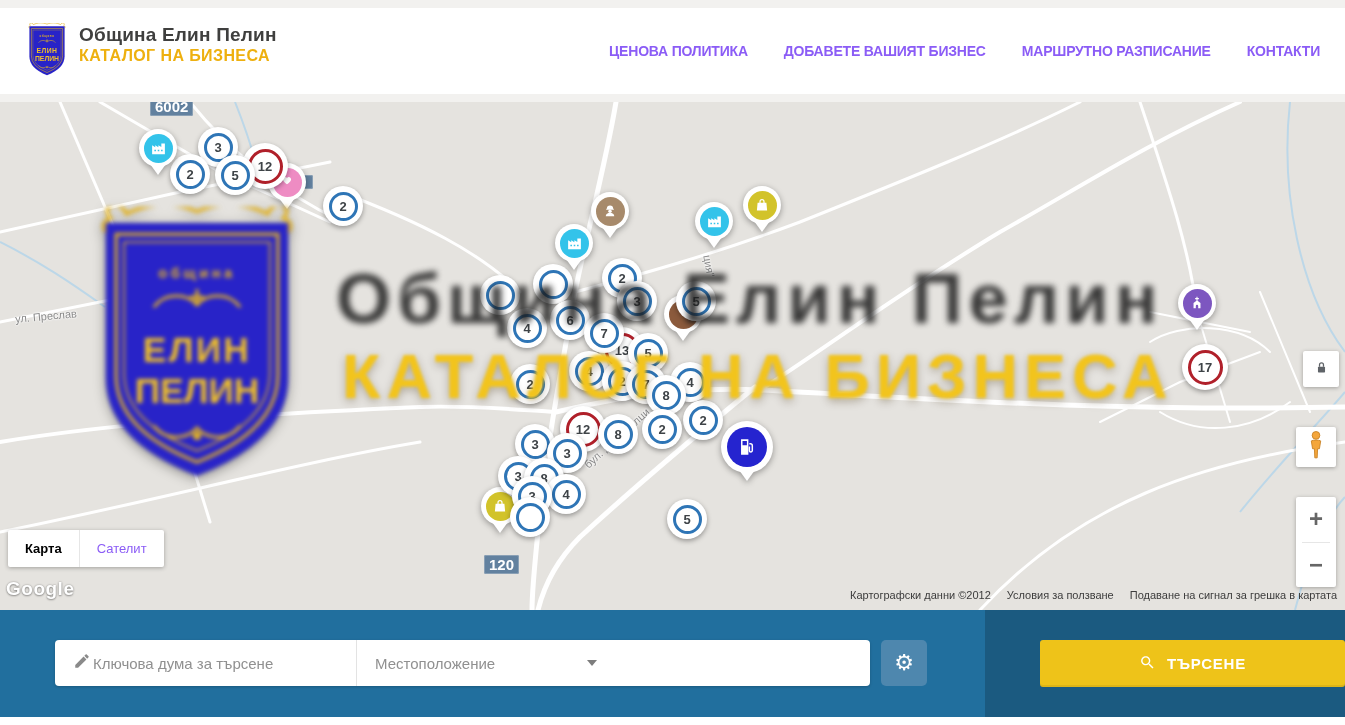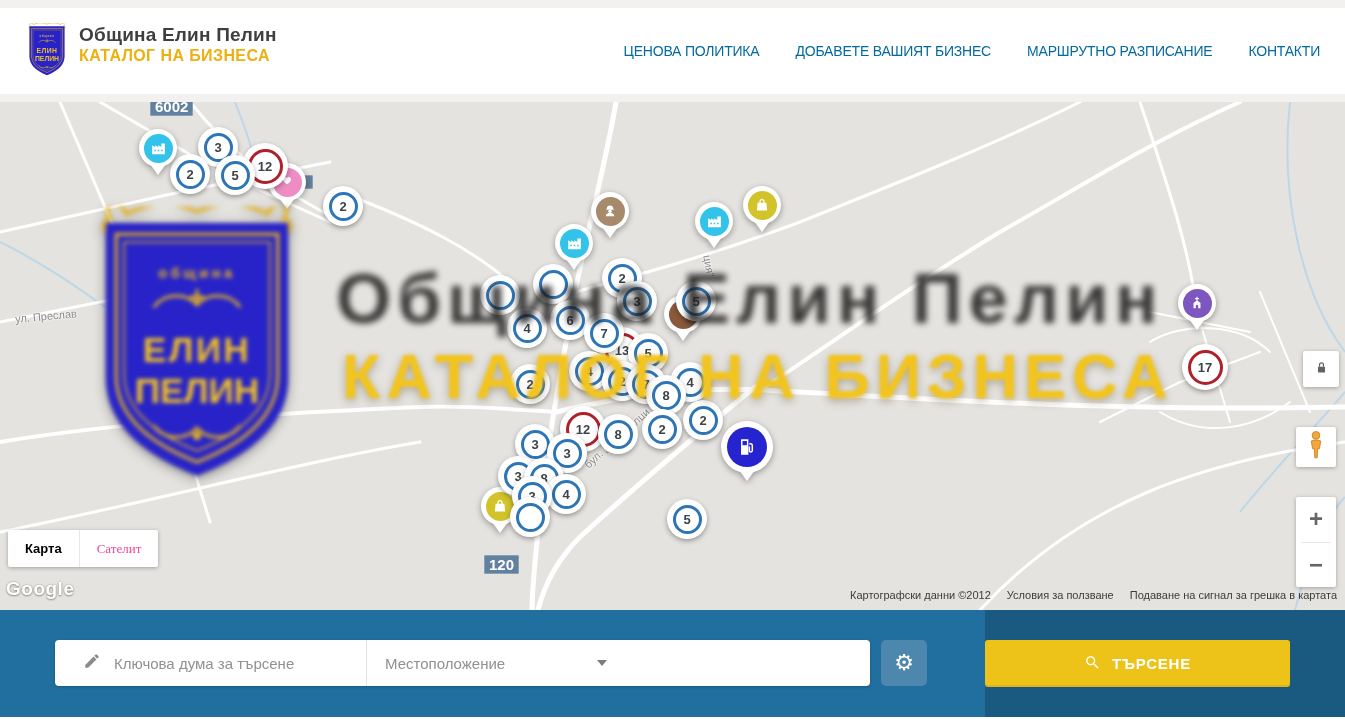--- a/index.html
+++ b/index.html
@@ -6,21 +6,21 @@
     font-family:"Liberation Sans",sans-serif;background:#fff;}
   .topbar{height:8px;background:#f2f1ef;}
   
   .header{height:94px;background:#fff;border-bottom:8px solid #f2f1ef;
     display:flex;align-items:center;justify-content:space-between;padding:0 25px;box-sizing:border-box;}
   .brand{display:flex;align-items:flex-start;gap:10px;cursor:pointer;}
   .brand-crest{width:44px;height:56px;}
   .brand-title{font-size:19px;font-weight:bold;color:#3f3f3e;letter-spacing:.2px;line-height:1.25;}
   .brand-sub{font-size:16px;font-weight:bold;color:#eeb00f;letter-spacing:.4px;}
   .nav{display:flex;gap:36px;}
-  .nav a{font-size:14px;font-weight:normal;color:#0369a1;text-decoration:none;
+  .nav a{font-size:14px;font-weight:bold;color:#8b5cf6;text-decoration:none;
     letter-spacing:-0.2px;cursor:pointer;white-space:nowrap;}
   
   .map{position:relative;width:1345px;height:508px;background:#e5e3df;overflow:hidden;cursor:grab;}
   .roads{position:absolute;left:0;top:0;z-index:0;}
   .street{position:absolute;font-size:11px;color:#8a8a8a;white-space:nowrap;z-index:1;
     text-shadow:0 0 2px #fff,0 0 2px #fff,0 0 3px #fff;}
   .shield{position:absolute;background:#62819f;color:#fff;font-size:15px;font-weight:bold;
     padding:1px 5px;border-radius:2px;z-index:1;box-shadow:0 0 0 1px #8aa0b5 inset;}
   .pins1{position:absolute;inset:0;z-index:2;}
   .clusters{position:absolute;inset:0;z-index:3;}
@@ -40,42 +40,42 @@
   .wm-crest{left:82px;top:105px;width:230px;height:287px;filter:blur(2px) drop-shadow(0 3px 6px rgba(0,0,0,.4));}
   .wm-title{left:336px;top:156px;font-size:71px;font-weight:bold;color:#1b1b1b;opacity:.85;
     letter-spacing:6px;filter:blur(3px);white-space:nowrap;}
   .wm-sub{left:342px;top:238px;font-size:63px;font-weight:bold;color:#f2c41d;letter-spacing:6px;
     filter:blur(1.6px);white-space:nowrap;text-shadow:0 3px 8px rgba(60,40,0,.35);}
   
   .mt-ctrl{position:absolute;left:8px;top:428px;height:37px;background:#fff;border-radius:2px;
     box-shadow:0 1px 4px rgba(0,0,0,.3);display:flex;z-index:6;font-size:13px;}
   .mt-ctrl .mt{padding:0 17px;display:flex;align-items:center;cursor:pointer;}
   .mt-ctrl .mt.active{font-weight:bold;color:#000;}
-  .mt-ctrl .mt.idle{color:#ec4899;border-left:1px solid #e6e6e6;font-family:Liberation Serif, serif;}
+  .mt-ctrl .mt.idle{color:#8b5cf6;border-left:1px solid #e6e6e6;}
   .sq{position:absolute;background:#fff;border-radius:2px;box-shadow:0 1px 4px rgba(0,0,0,.3);
     display:flex;align-items:center;justify-content:center;z-index:6;cursor:pointer;}
   .lock-btn{left:1303px;top:249px;width:36px;height:36px;}
   .pegman-btn{left:1296px;top:325px;width:40px;height:40px;}
   .zoom-ctrl{position:absolute;left:1296px;top:395px;width:40px;height:90px;background:#fff;border-radius:2px;
     box-shadow:0 1px 4px rgba(0,0,0,.3);z-index:6;display:flex;flex-direction:column;}
   .zoom-ctrl .zb{flex:1;display:flex;align-items:center;justify-content:center;font-size:24px;
     font-weight:bold;color:#666;cursor:pointer;}
   .zoom-ctrl .zdiv{height:1px;background:#e6e6e6;margin:0 6px;}
   .google-logo{position:absolute;left:6px;top:476px;z-index:6;font-size:19px;font-weight:bold;color:#fff;
     letter-spacing:.5px;cursor:pointer;text-shadow:0 0 2px rgba(0,0,0,.35),0 1px 2px rgba(0,0,0,.3);}
   .attrib{position:absolute;right:8px;top:487px;z-index:6;display:flex;gap:16px;font-size:11px;color:#3c3c3c;}
   .attrib span{white-space:nowrap;}
   
   .strip{display:flex;height:107px;}
   .strip-left{flex:1;background:#216f9e;position:relative;}
-  .strip-right{width:360px;background:#1b5a80;display:flex;align-items:center;justify-content:flex-start;}
+  .strip-right{width:360px;background:#1b5a80;display:flex;align-items:center;justify-content:flex-end;}
   .form{position:absolute;left:55px;top:30px;width:815px;height:46px;background:#fff;border-radius:4px;
     display:flex;box-shadow:0 1px 3px rgba(0,0,0,.2);}
-  .f-kw{width:302px;display:flex;align-items:center;gap:11px;padding-left:18px;box-sizing:border-box;
-    border-right:1px solid #e3e3e3;margin-left:10px;}
+  .f-kw{width:302px;display:flex;align-items:center;padding-left:18px;box-sizing:border-box;
+    border-right:1px solid #e3e3e3;}
   .f-kw input{border:none;outline:none;font-size:15px;color:#555;width:230px;font-family:inherit;background:transparent;}
   .f-kw input::placeholder{color:#909090;}
   .f-sel{display:flex;align-items:center;justify-content:space-between;padding:0 18px;box-sizing:border-box;
     font-size:15px;color:#909090;cursor:pointer;}
   .f-cat{width:255px;border-right:1px solid #e3e3e3;}
   .f-loc{width:258px;}
   .chev{width:0;height:0;border-left:5px solid transparent;border-right:5px solid transparent;
     border-top:6px solid #7d7d7d;}
   .gear-btn{position:absolute;left:881px;top:30px;width:46px;height:46px;background:#4e87ae;border-radius:5px;
     display:flex;align-items:center;justify-content:center;cursor:pointer;color:#fff;font-size:22px;}

